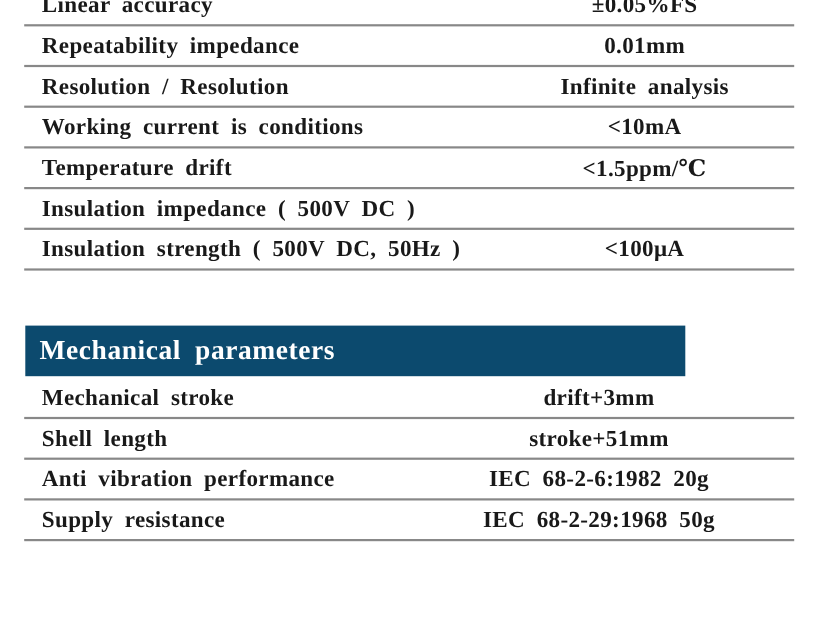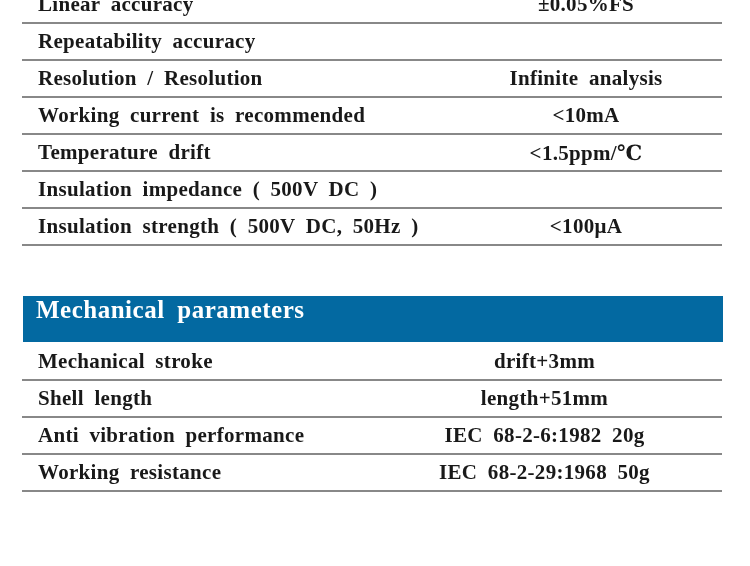--- a/index.html
+++ b/index.html
@@ -50,24 +50,25 @@
   .spec-table-electrical .spec-label { width: 428px; }
 
   .spec-table-mechanical { top: 344px; }
   .spec-table-mechanical .spec-row { height: 37px; gap: 37px; }
   .spec-table-mechanical .spec-label { width: 308px; }
 
   
   .section-banner {
     position: absolute;
     left: 23px;
-    width: 700px;
-    background: #0369a1;
+    width: 600px;
+    background: #0c4a6e;
     color: #ffffff;
     display: flex;
+    align-items: center;
     padding-left: 13px;
     font-size: 25px;
     letter-spacing: 0.5px;
     word-spacing: 6px;
     white-space: nowrap;
   }
   .banner-mechanical { top: 296px; height: 46px; }
   .banner-working    { top: 508px; height: 48px; }
 </style>
 </head>
@@ -75,31 +76,32 @@
 
 <div class="sheet">
 
   <div class="spec-table spec-table-electrical" id="electrical-table">
   <div class="spec-row">
     <div class="spec-label">Linear accuracy</div>
     <div class="spec-value">±0.05%FS</div>
   </div>
 
   <div class="spec-row">
-    <div class="spec-label">Repeatability accuracy</div>
+    <div class="spec-label">Repeatability impedance</div>
+    <div class="spec-value">0.01mm</div>
   </div>
 
   <div class="spec-row">
     <div class="spec-label">Resolution / Resolution</div>
     <div class="spec-value">Infinite analysis</div>
   </div>
 
 
   <div class="spec-row">
-    <div class="spec-label">Working current is recommended</div>
+    <div class="spec-label">Working current is conditions</div>
     <div class="spec-value">&lt;10mA</div>
   </div>
 
   <div class="spec-row">
     <div class="spec-label">Temperature drift</div>
     <div class="spec-value">&lt;1.5ppm/℃</div>
   </div>
 
   <div class="spec-row">
     <div class="spec-label">Insulation impedance ( 500V DC )</div>
@@ -116,28 +118,28 @@
   </div>
 
   <div class="spec-table spec-table-mechanical" id="mechanical-table">
   <div class="spec-row">
     <div class="spec-label">Mechanical stroke</div>
     <div class="spec-value">drift+3mm</div>
   </div>
 
   <div class="spec-row">
     <div class="spec-label">Shell length</div>
-    <div class="spec-value">length+51mm</div>
+    <div class="spec-value">stroke+51mm</div>
   </div>
 
   <div class="spec-row">
     <div class="spec-label">Anti vibration performance</div>
     <div class="spec-value">IEC 68-2-6:1982 20g</div>
   </div>
 
   <div class="spec-row">
-    <div class="spec-label">Working resistance</div>
+    <div class="spec-label">Supply resistance</div>
     <div class="spec-value">IEC 68-2-29:1968 50g</div>
   </div>
 </div>
 
 
 </div>
 
 </body></html>

